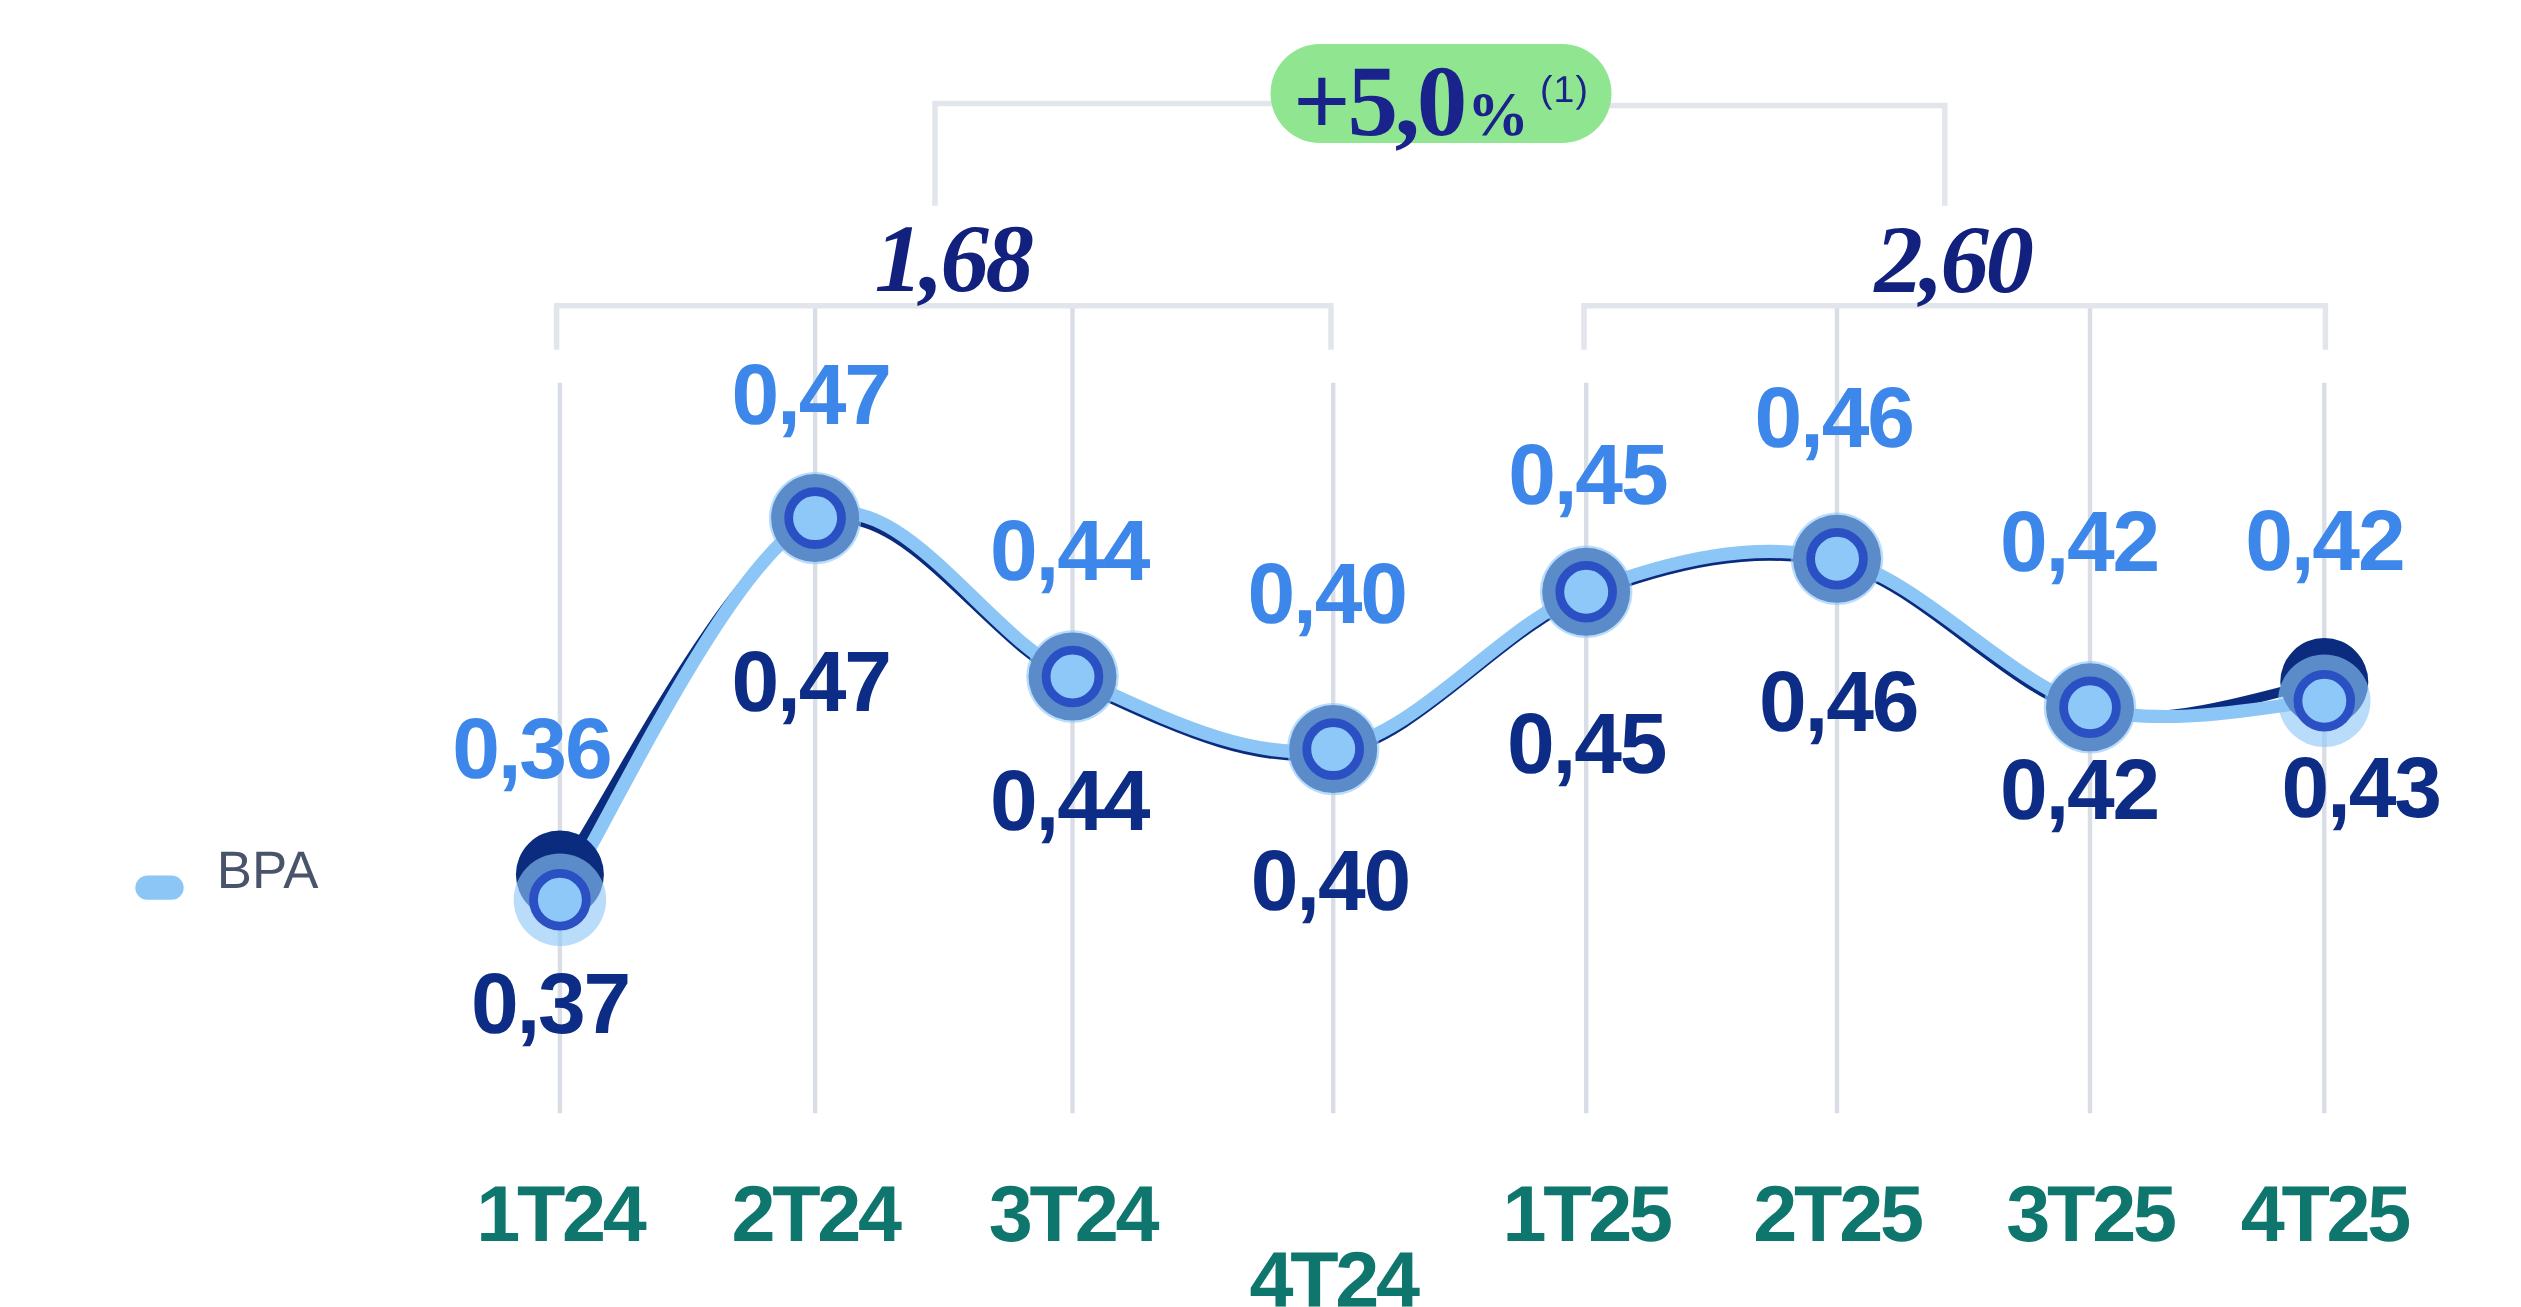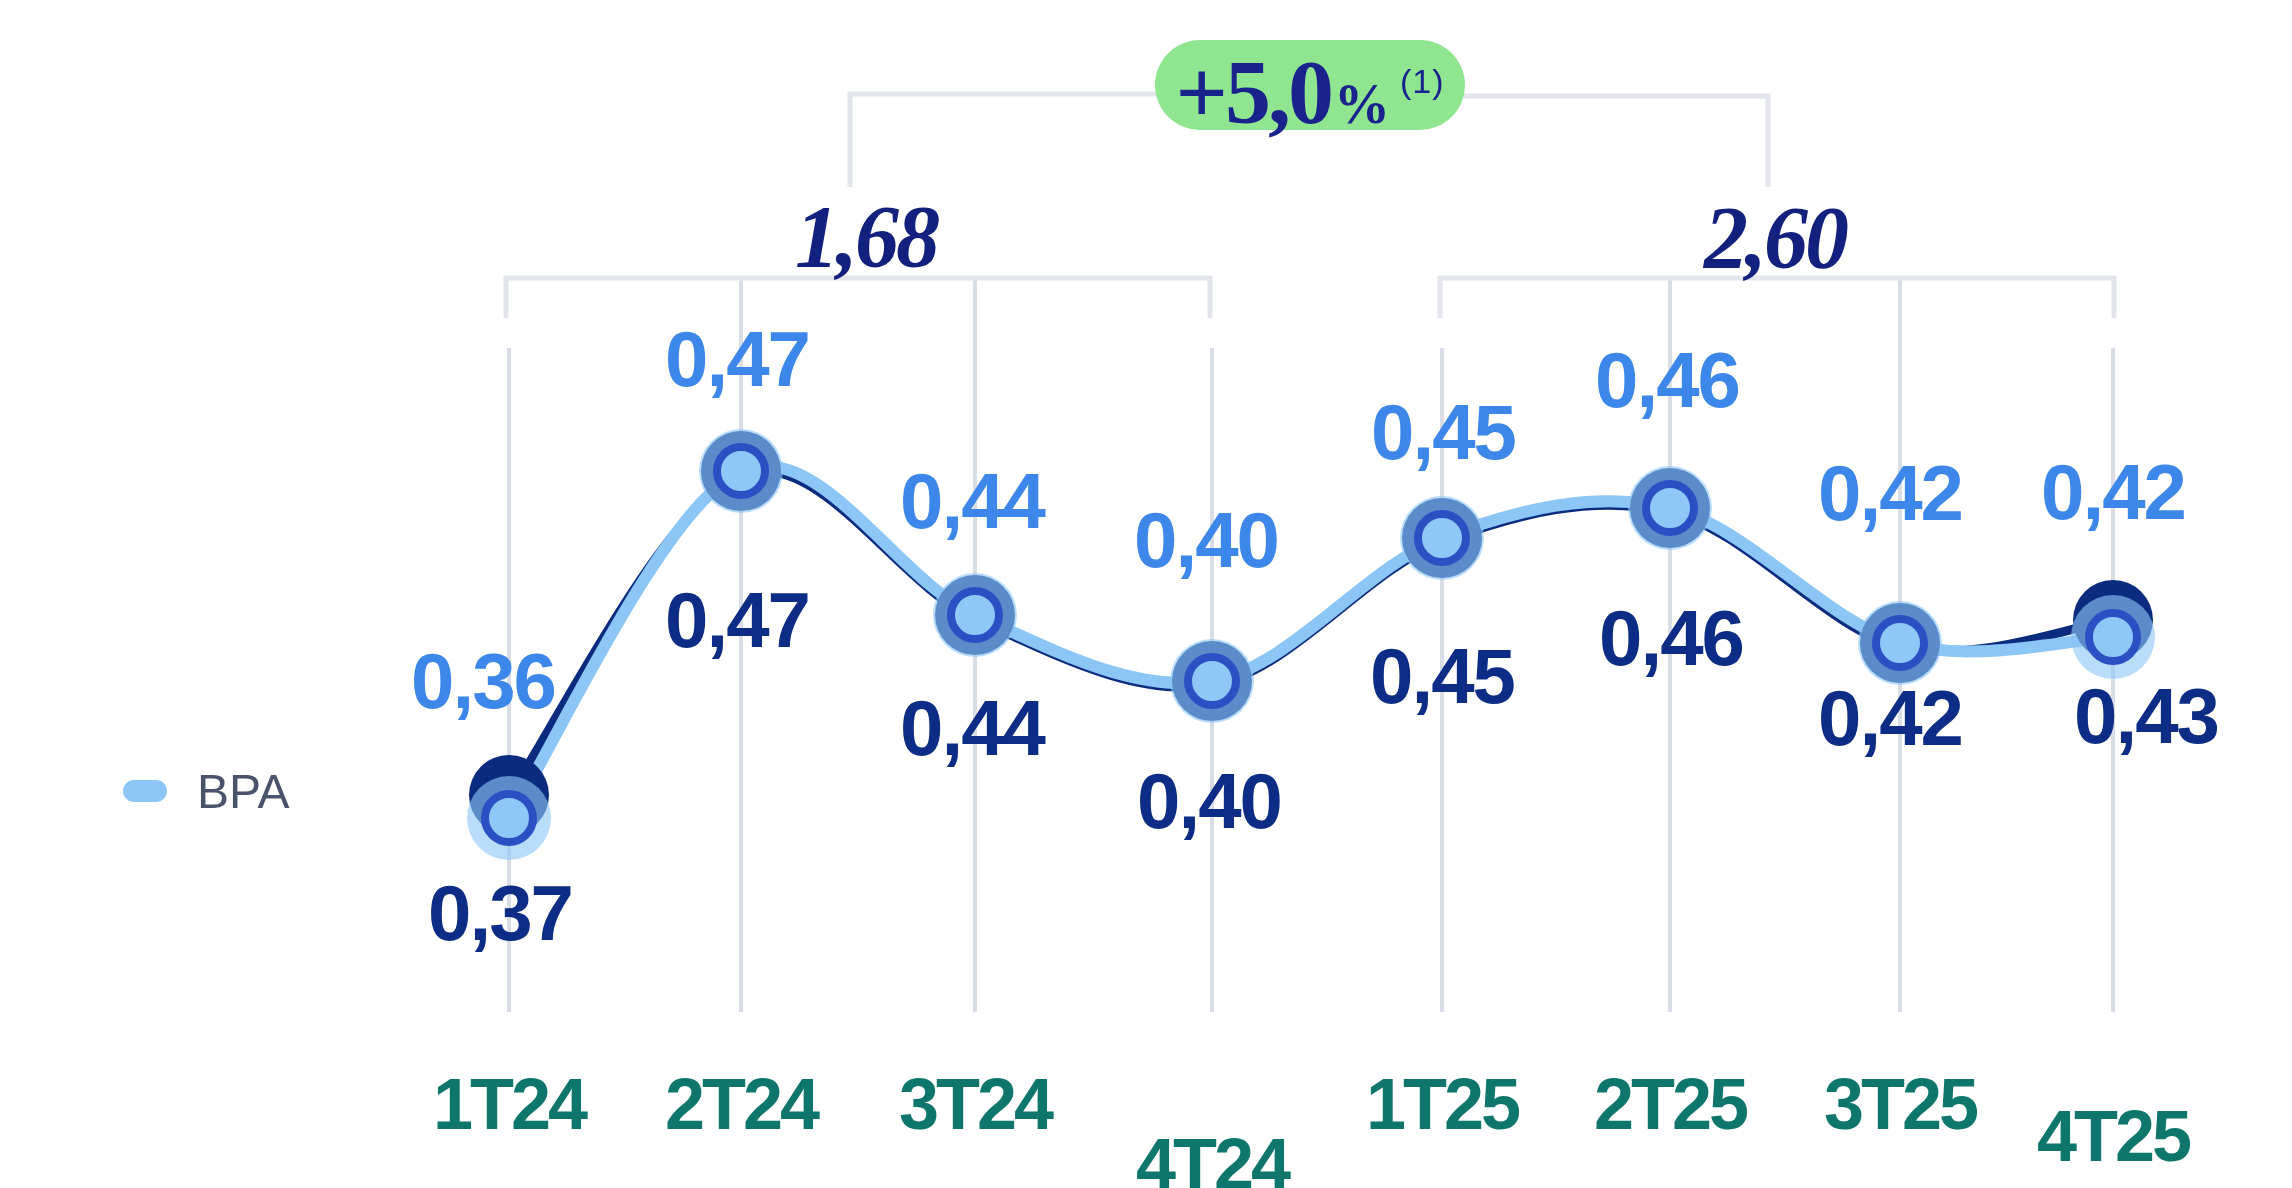--- a/index.html
+++ b/index.html
@@ -20,21 +20,21 @@
          font-size:88px;letter-spacing:-3px;color:#12207E;white-space:nowrap;font-style:italic;}
 
   .vlabel{position:absolute;transform:translate(-50%,-50%);font-weight:bold;
           font-size:78px;letter-spacing:-2px;white-space:nowrap;}
   .vlabel.bpa{color:#3C87E9;}
   .vlabel.ajust{color:#0D2C85;}
   .xlabel{position:absolute;transform:translate(-50%,-50%);font-weight:bold;
           font-size:72px;letter-spacing:-3px;color:#0f766e;white-space:nowrap;}
 
   .legend{position:absolute;left:123px;top:766px;width:300px;}
-  .legend .row{display:flex;align-items:flex-start;gap:30px;margin-bottom:74px;}
+  .legend .row{display:flex;align-items:flex-end;gap:30px;margin-bottom:74px;}
   .legend .swatch{flex:0 0 auto;width:44px;height:22px;border-radius:12px;margin-top:14px;}
   .legend .swatch.light{background:#8CC6F6;}
   .legend .swatch.dark{background:#0A2380;}
   .legend .ltext{font-size:48px;line-height:52px;color:#49546B;max-width:220px;}
 </style>
 </head>
 <body>
 
 <div class="stage">
 
@@ -96,21 +96,21 @@
       <div class="vlabel ajust" style="left: 1442px; top: 676px;">0,45</div>
       <div class="xlabel" style="left: 1442px; top: 1104px;">1T25</div>
       <div class="vlabel bpa" style="left: 1667px; top: 380px;">0,46</div>
       <div class="vlabel ajust" style="left: 1671px; top: 638px;">0,46</div>
       <div class="xlabel" style="left: 1670px; top: 1104px;">2T25</div>
       <div class="vlabel bpa" style="left: 1890px; top: 493px;">0,42</div>
       <div class="vlabel ajust" style="left: 1890px; top: 718px;">0,42</div>
       <div class="xlabel" style="left: 1900px; top: 1104px;">3T25</div>
       <div class="vlabel bpa" style="left: 2113px; top: 492px;">0,42</div>
       <div class="vlabel ajust" style="left: 2114px; top: 716px; margin-left: 32px;">0,43</div>
-      <div class="xlabel" style="left: 2113px; top: 1104px; margin-top: 32px;">4T25</div>
+      <div class="xlabel" style="left: 2113px; top: 1104px;">4T25</div>
     </div>
 
   <div class="badge">
     <span class="bv">+5,0</span><span class="bp">%</span><span class="bf">(1)</span>
   </div>
 
   <div class="total" id="total-2024" style="left: 866px; top: 236px;">1,68</div>
   <div class="total" id="total-2025" style="left: 1775px; top: 237px;">2,60</div>
 
   <div class="legend">

